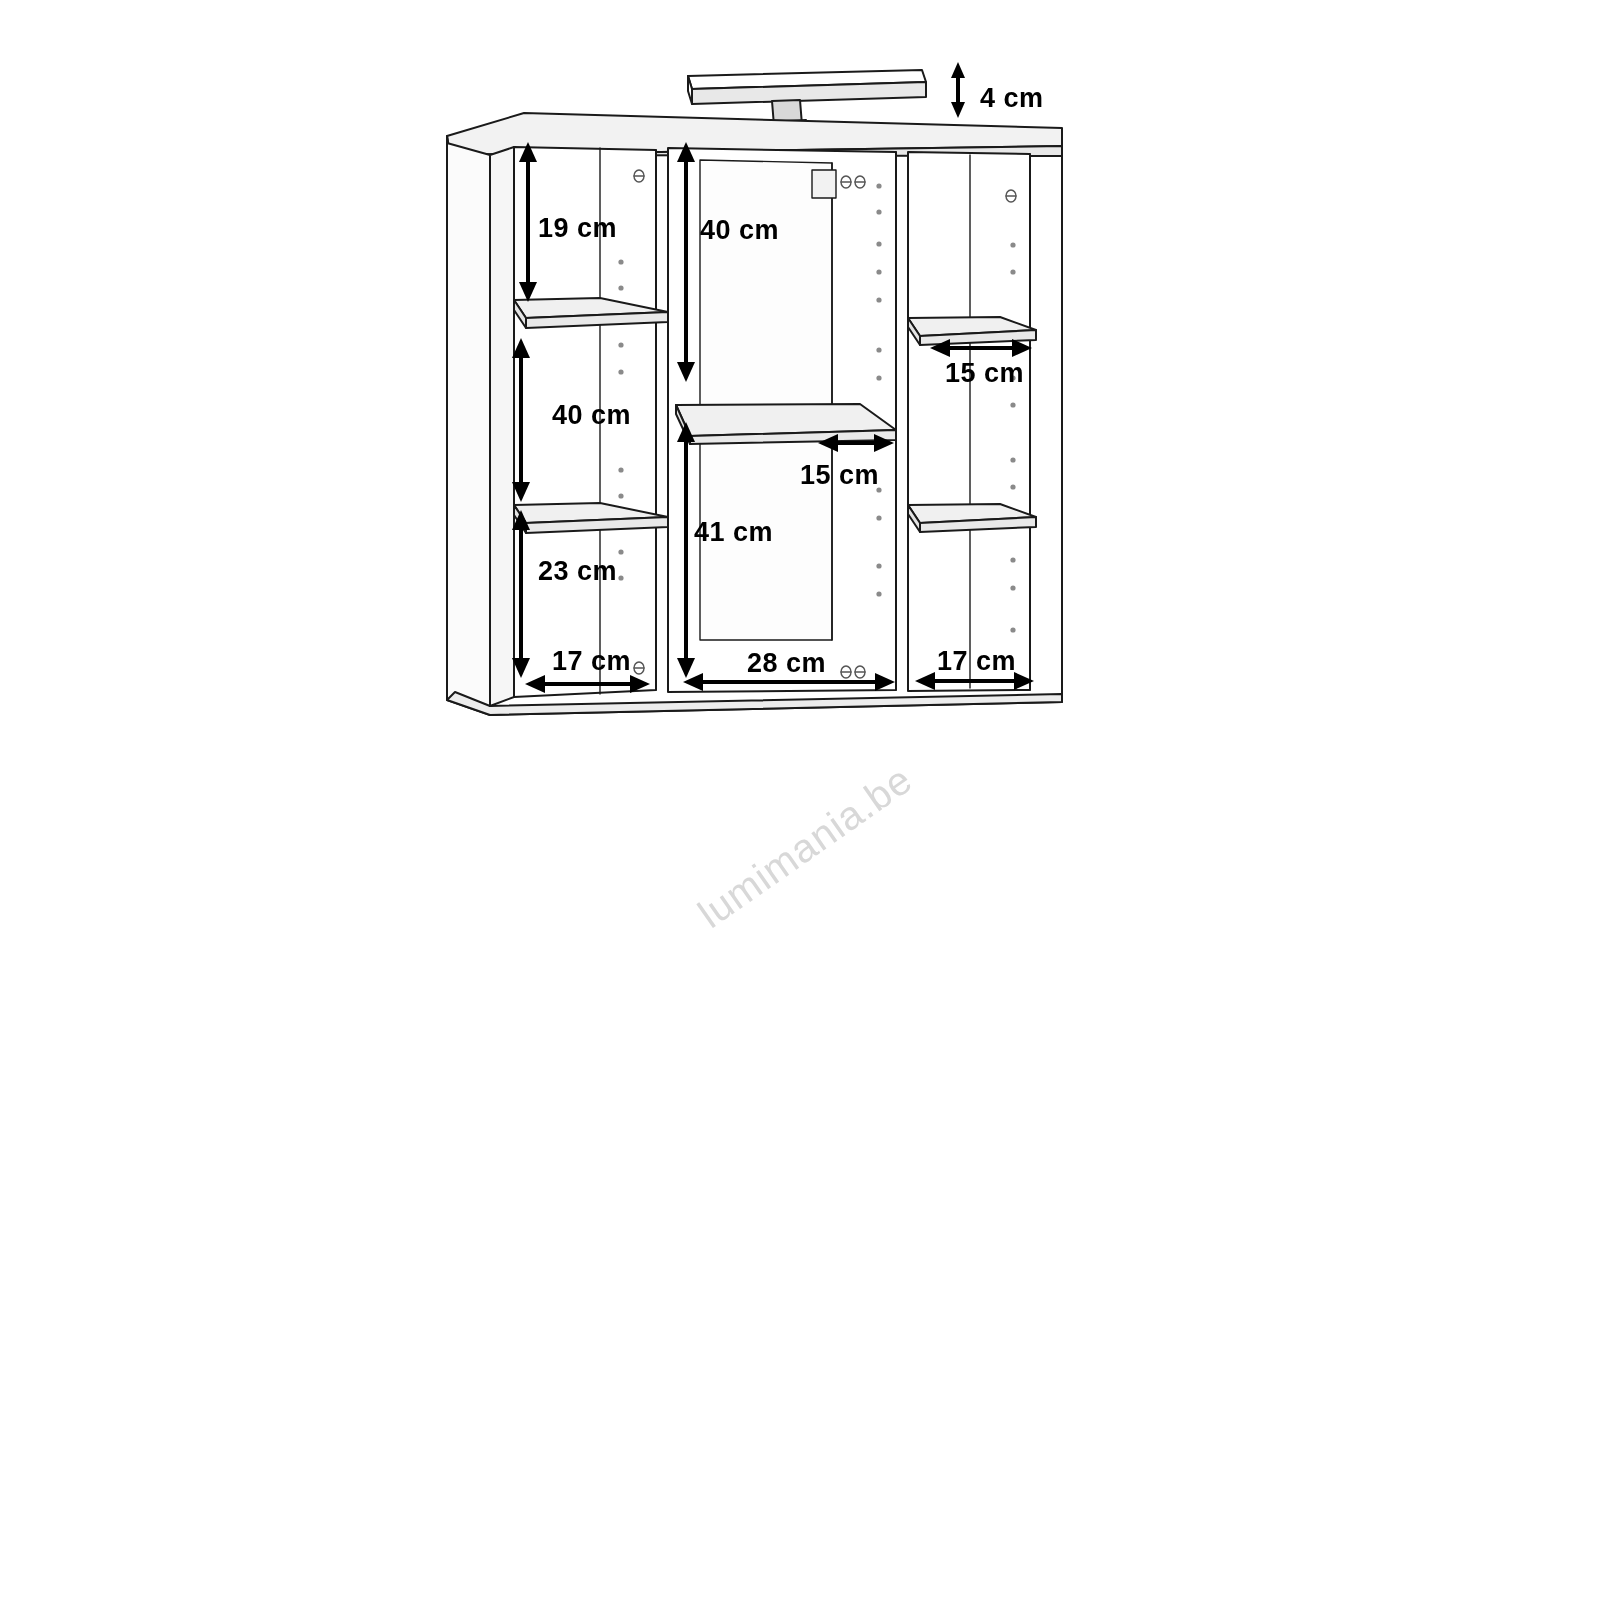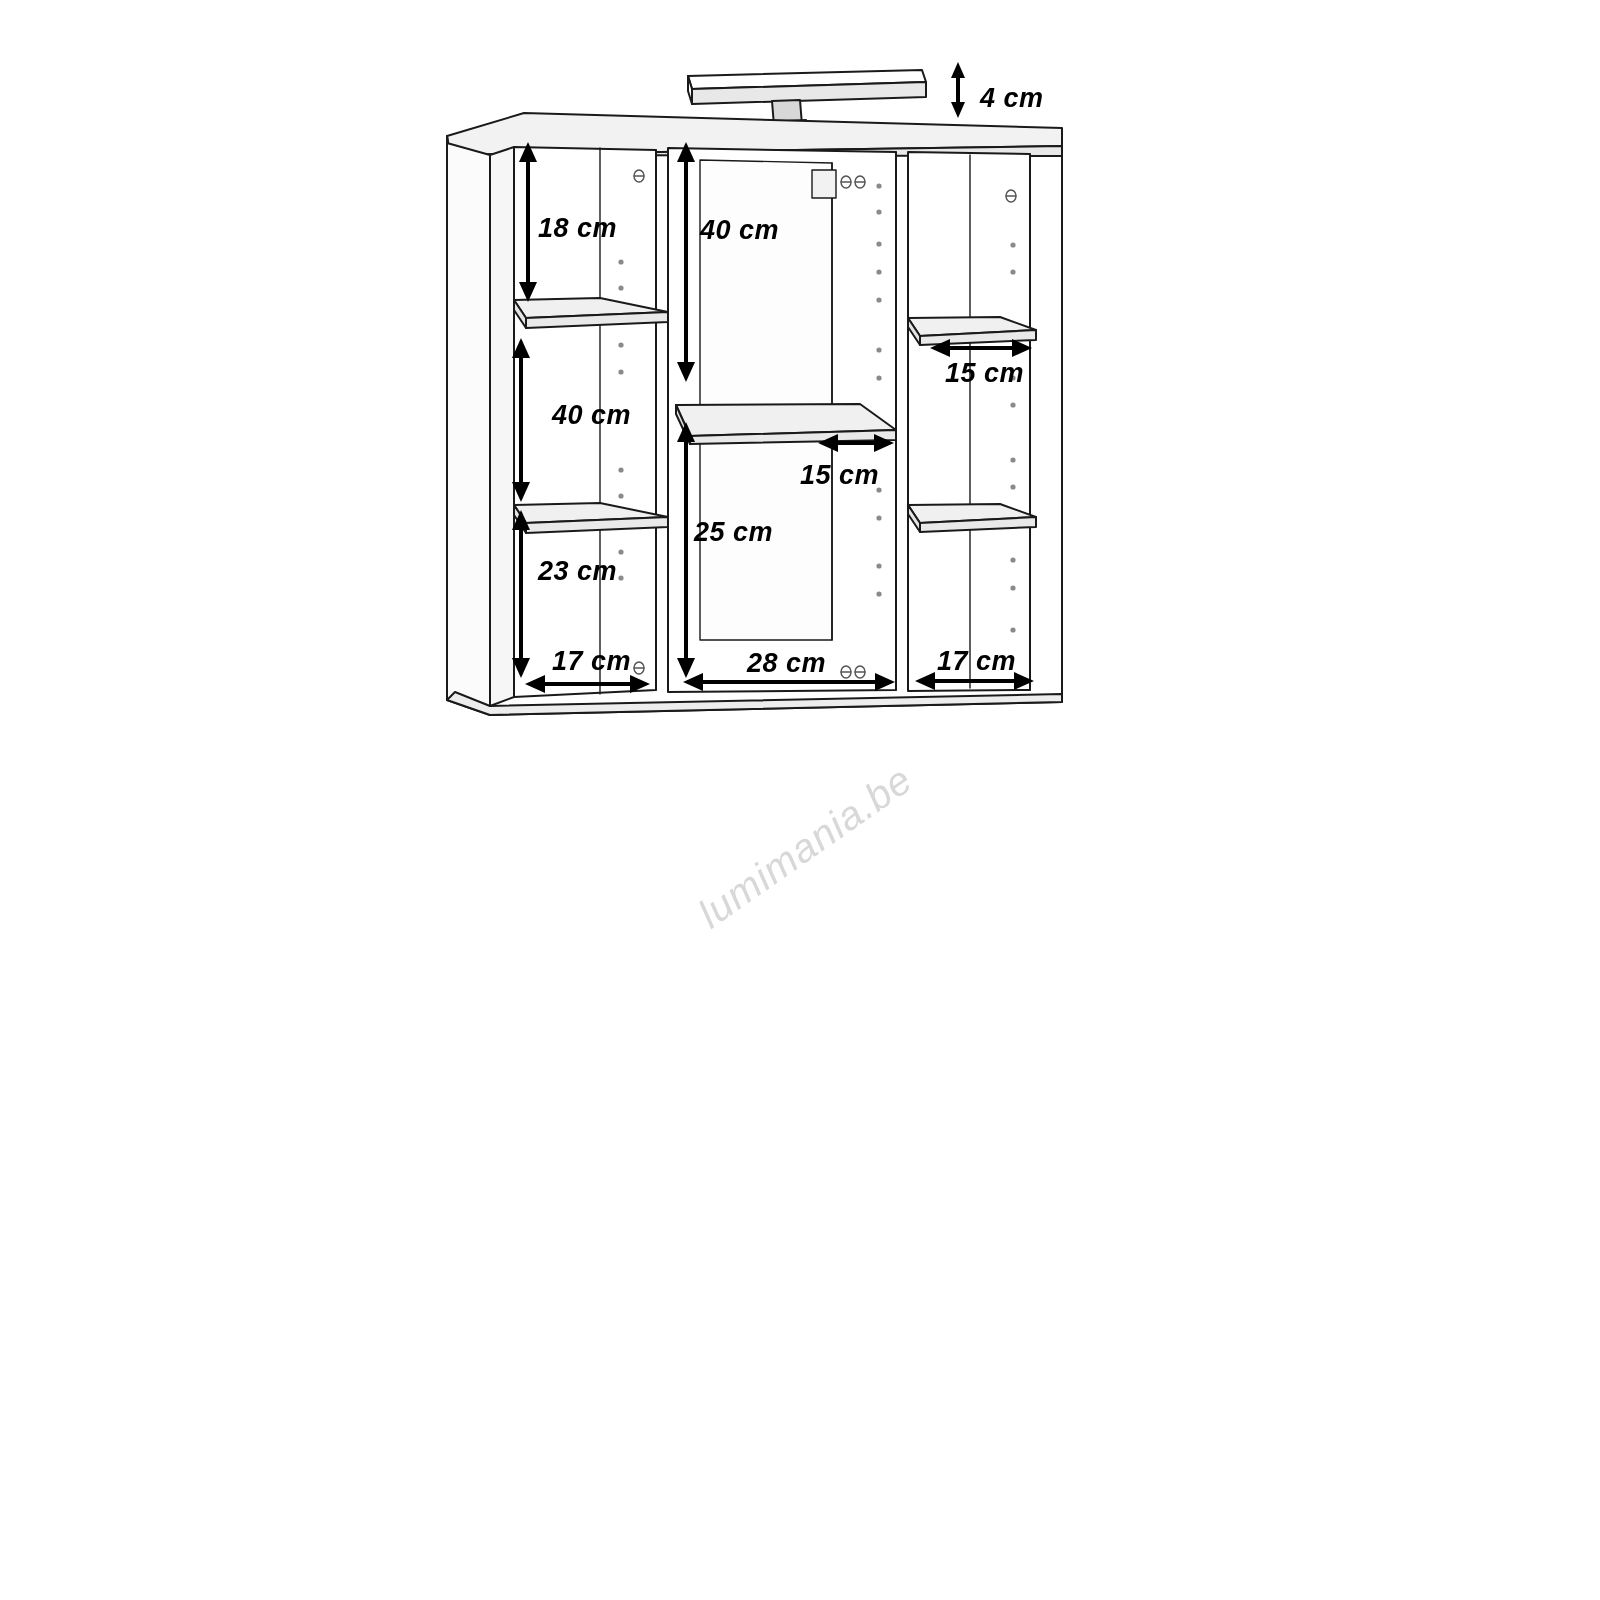--- a/index.html
+++ b/index.html
@@ -13,21 +13,20 @@
     position: relative;
     font-family: "Liberation Sans", sans-serif;
     overflow: hidden;
   }
   #diagram-root {
     position: absolute;
     left: 0;
     top: 0;
     width: 1380px;
     height: 1600px;
-    font-style: italic;
   }
   svg#cabinet-svg {
     position: absolute;
     left: 0;
     top: 0;
     width: 1600px;
     height: 1600px;
     display: block;
   }
   .dim-label {
@@ -230,26 +229,26 @@
         <path d="M895,682 L875,673 L875,691 Z" stroke="none"></path>
 
         <path d="M925,681 L1024,681"></path>
         <path d="M915,681 L935,672 L935,690 Z" stroke="none"></path>
         <path d="M1034,681 L1014,672 L1014,690 Z" stroke="none"></path>
       </g>
     </g>
   </svg>
 
   <div class="dim-label" style="left:980px; top:83px;">4 cm</div>
-  <div class="dim-label" style="left:538px; top:213px;">18 cm</div>
+  <div class="dim-label" style="left:538px; top:213px;">19 cm</div>
   <div class="dim-label" style="left:700px; top:215px;">40 cm</div>
   <div class="dim-label" style="left:552px; top:400px;">40 cm</div>
   <div class="dim-label" style="left:945px; top:358px;">15 cm</div>
   <div class="dim-label" style="left:800px; top:460px;">15 cm</div>
-  <div class="dim-label" style="left:694px; top:517px;">25 cm</div>
+  <div class="dim-label" style="left:694px; top:517px;">41 cm</div>
   <div class="dim-label" style="left:538px; top:556px;">23 cm</div>
   <div class="dim-label" style="left:552px; top:646px;">17 cm</div>
   <div class="dim-label" style="left:747px; top:648px;">28 cm</div>
   <div class="dim-label" style="left:937px; top:646px;">17 cm</div>
 
   <div class="watermark" style="left:690px; top:900px;">lumimania.be</div>
 
 </div>
 
 </body></html>

